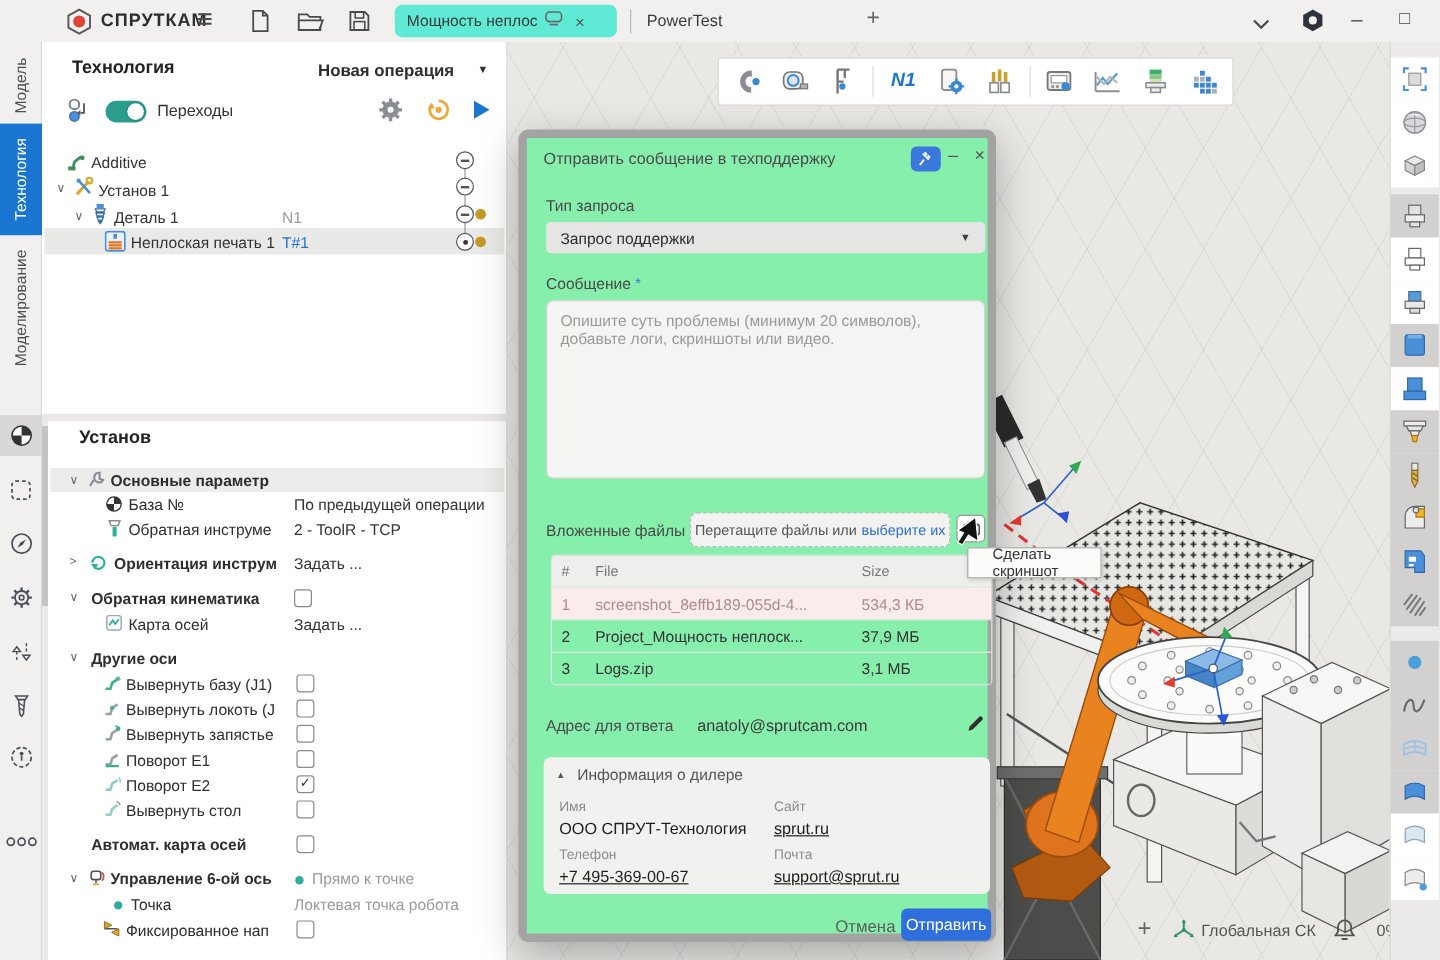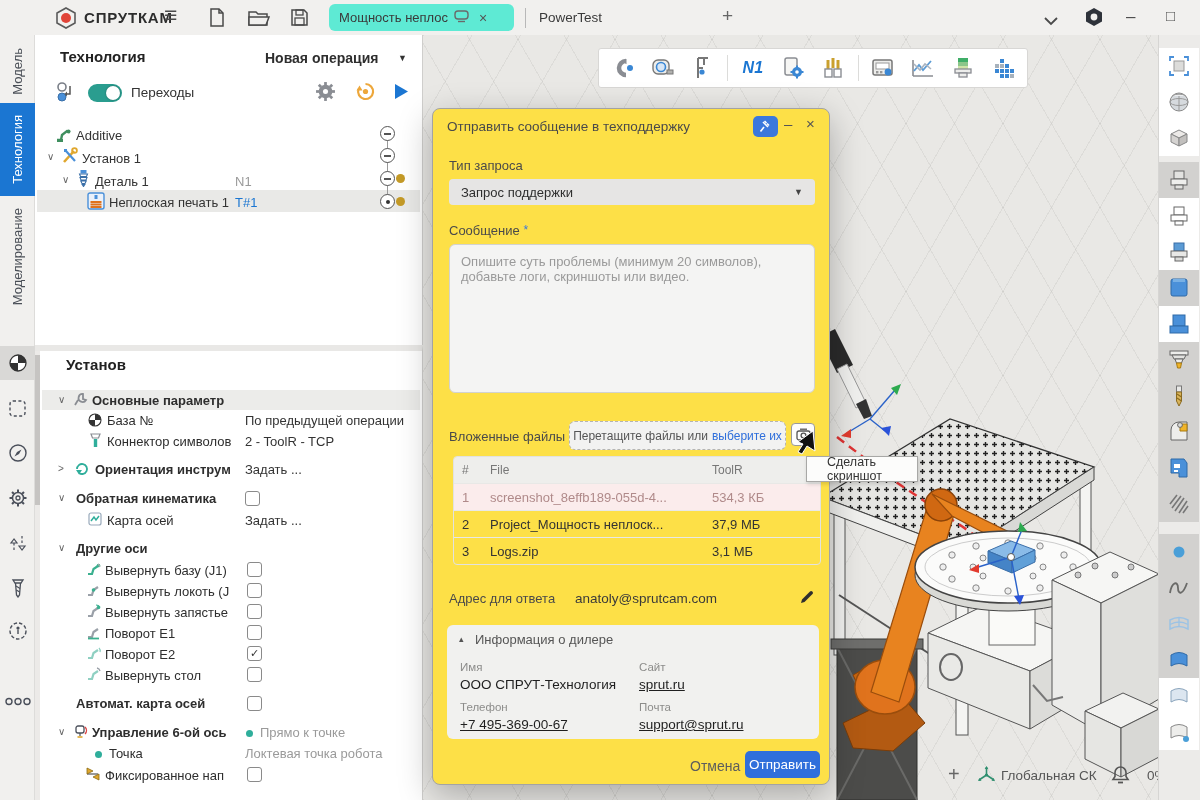--- a/index.html
+++ b/index.html
@@ -67,21 +67,21 @@
   #rightrail { left:1158px; top:35px; width:42px; height:765px; background:#ecebe9; border-left:1px solid #d6d5d3; }
   .rbtn { position:absolute; left:1159px; width:40px; height:36px; display:flex; align-items:center; justify-content:center; }
   .rbtn.white { background:#fff; }
   .rbtn.sel { background:#d2d1cf; }
 
   
   .statustxt { font-size:13.5px; color:#555; }
   #progressbar { left:1181px; top:758px; width:15px; height:37px; border:2px solid #5b9bd5; border-radius:3px; background:#e9f2fb; }
 
   
-  #dialog { left:432px; top:108px; width:398px; height:677px; background:#fde047; border:1px solid #a3a3a3; border-radius:8px; box-shadow:0 10px 34px rgba(0,0,0,.28); z-index:10; }
+  #dialog { left:432px; top:108px; width:398px; height:677px; background:#86efac; border:7px solid #a3a3a3; border-radius:8px; box-shadow:0 10px 34px rgba(0,0,0,.28); z-index:10; }
   #dialog .abs { position:absolute; }
   .dlg-title { font-size:13.5px; color:#4a4a4a; }
   .pinbtn { width:25px; height:21px; background:#3b78dc; border-radius:5px; display:flex; align-items:center; justify-content:center; }
   .dlg-lbl { font-size:13px; color:#4a4a4a; }
   .req { color:#3b78dc; font-size:12px; vertical-align:top; }
   .select { width:366px; height:26px; background:#e6e5e4; border-radius:4px; display:flex; align-items:center; padding:0 12px; }
   .select .val { font-size:13px; color:#2e2e2e; flex:1; }
   .select .caret { font-size:9px; color:#444; }
   textarea.msg { width:366px; height:149px; background:#f4f4f3; border:1px solid #d2d2d0; border-radius:6px; padding:9px 11px; font-family:"Liberation Sans",sans-serif; font-size:13px; color:#333; resize:none; }
   textarea.msg::placeholder { color:#9a9a9a; }
@@ -372,21 +372,21 @@
   </span>
   <span class="abs txt prmlbl" style="left:107px;top:413px;">База №</span>
   <span class="abs txt prmval clip" style="left:245px;top:413px;width:176px;">По предыдущей операции</span>
 
   <span class="abs" style="left:89px;top:433px;">
     <svg width="13" height="15" viewBox="0 0 13 15">
         <path d="M2 1 h9 l-1.5 4 h-6 z" fill="none" stroke="#8a8d93" stroke-width="1.2"></path>
         <rect x="4.8" y="6" width="3.4" height="8" fill="#2fae9b"></rect>
       </svg>
   </span>
-  <span class="abs txt prmlbl clip" style="left:107px;top:434px;width:135px;">Коннектор символов</span>
+  <span class="abs txt prmlbl clip" style="left:107px;top:434px;width:135px;">Обратная инструме</span>
   <span class="abs txt prmval" style="left:245px;top:434px;">2 - ToolR - TCP</span>
 
   <span class="abs chev" style="left:58px;top:463px;">&gt;</span>
   <span class="abs" style="left:74px;top:461px;">
     <svg width="16" height="16" viewBox="0 0 16 16">
         <path d="M3 8 a5 5 0 1 1 2 4" fill="none" stroke="#2fae9b" stroke-width="1.8"></path>
         <polygon points="2,9 8,9 5,13.5" fill="#2fae9b"></polygon>
       </svg>
   </span>
   <span class="abs txt prmlbl b clip" style="left:95px;top:462px;width:145px;">Ориентация инструм</span>
@@ -872,21 +872,21 @@
           <rect x="1" y="3" width="13" height="9" rx="2" fill="none" stroke="#555" stroke-width="1.3"></rect>
           <line x1="4" y1="1.2" x2="11" y2="1.2" stroke="#555" stroke-width="1.3"></line>
           <circle cx="7.5" cy="7.5" r="2.4" fill="none" stroke="#555" stroke-width="1.3"></circle>
         </svg>
     </div>
 
     <div class="abs ftable" style="left:20px;top:347px;">
       <div class="frow hdr">
         <span class="fc1">#</span>
         <span class="fc2">File</span>
-        <span class="fc3">ToolR</span>
+        <span class="fc3">Size</span>
       </div>
       <div class="frow err">
         <span class="fc1">1</span>
         <span class="fc2">screenshot_8effb189-055d-4...</span>
         <span class="fc3">534,3 КБ</span>
       </div>
       <div class="frow">
         <span class="fc1">2</span>
         <span class="fc2">Project_Мощность неплоск...</span>
         <span class="fc3">37,9 МБ</span>

